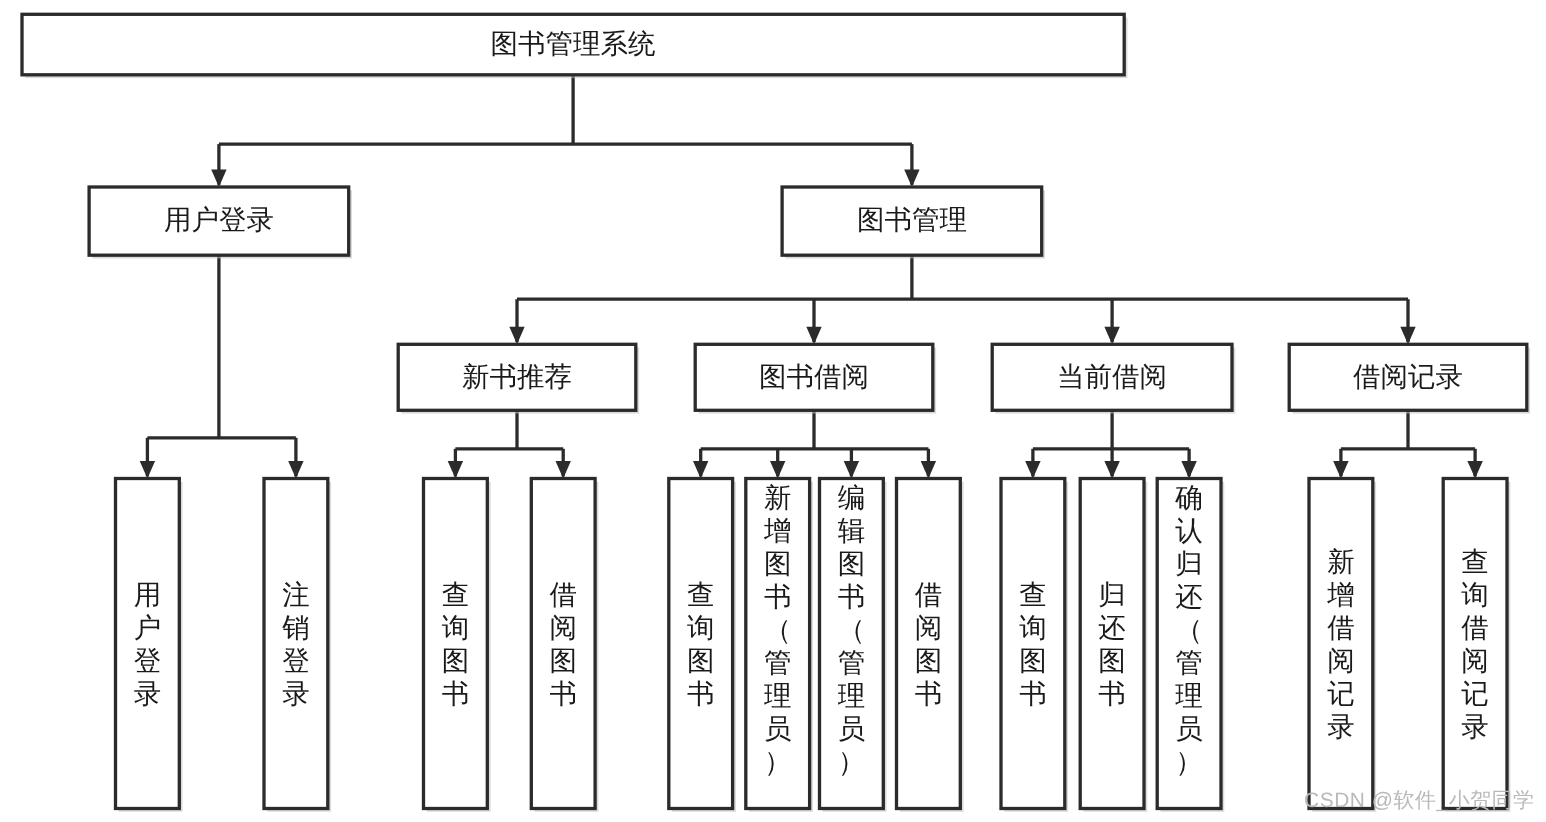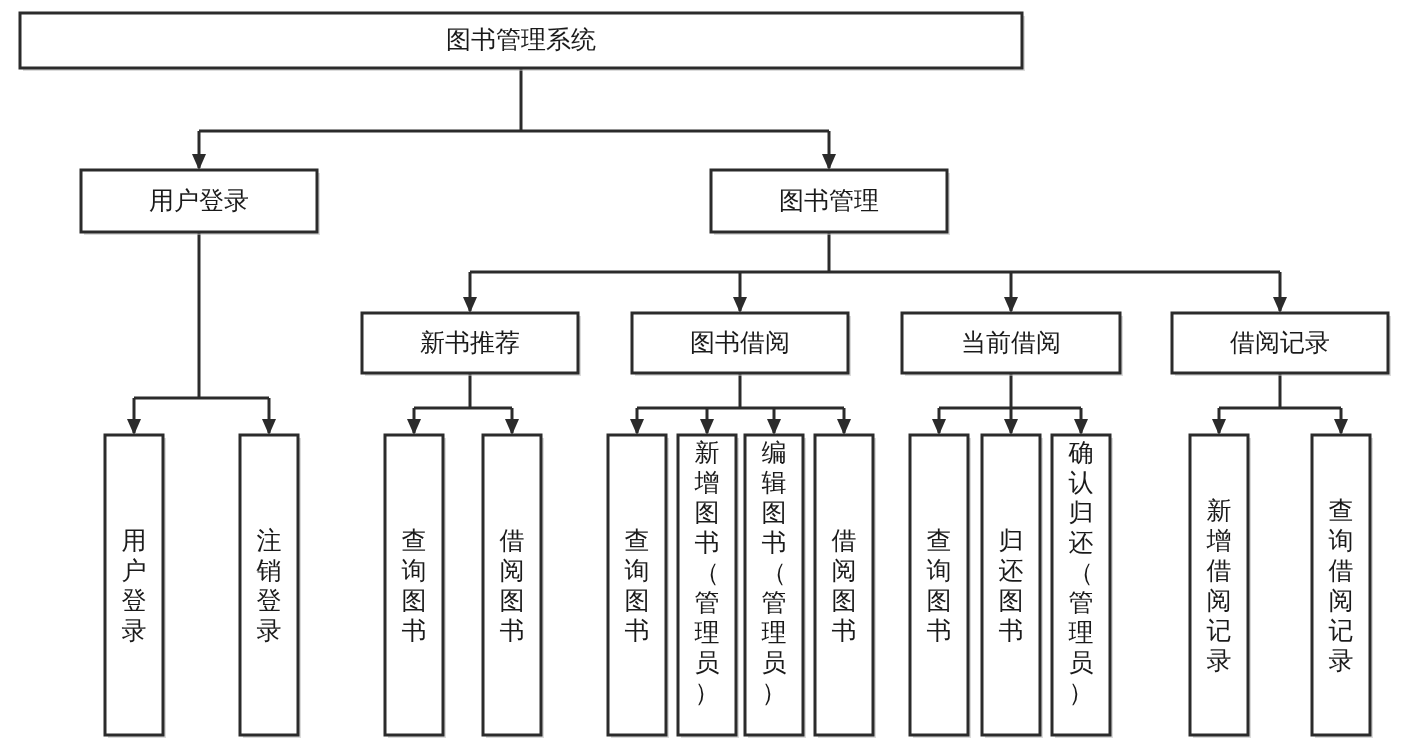--- a/index.html
+++ b/index.html
@@ -237,13 +237,14 @@
           <rect x="1190" y="435" width="58" height="300" class="node-box"></rect>
           <text x="1219" y="519" class="node-label-v"><tspan x="1219" dy="0">新</tspan><tspan x="1219" dy="30">增</tspan><tspan x="1219" dy="30">借</tspan><tspan x="1219" dy="30">阅</tspan><tspan x="1219" dy="30">记</tspan><tspan x="1219" dy="30">录</tspan></text>
         </g>
         <g>
           <rect x="1315" y="438" width="58" height="300" class="node-shadow"></rect>
           <rect x="1312" y="435" width="58" height="300" class="node-box"></rect>
           <text x="1341" y="519" class="node-label-v"><tspan x="1341" dy="0">查</tspan><tspan x="1341" dy="30">询</tspan><tspan x="1341" dy="30">借</tspan><tspan x="1341" dy="30">阅</tspan><tspan x="1341" dy="30">记</tspan><tspan x="1341" dy="30">录</tspan></text>
         </g>
       </g>
   </svg>
+  <div class="watermark">CSDN @软件_小贺同学</div>
 </div>
 
 </body></html>

